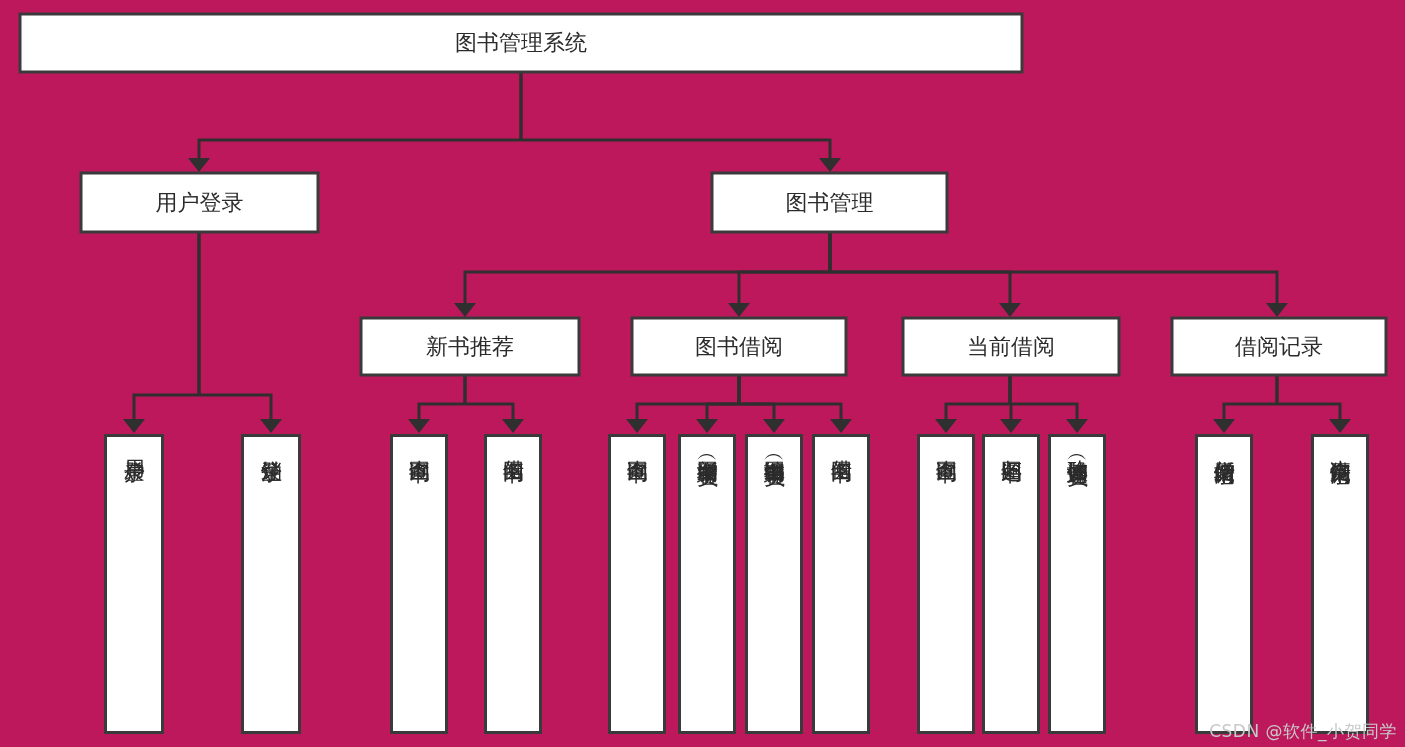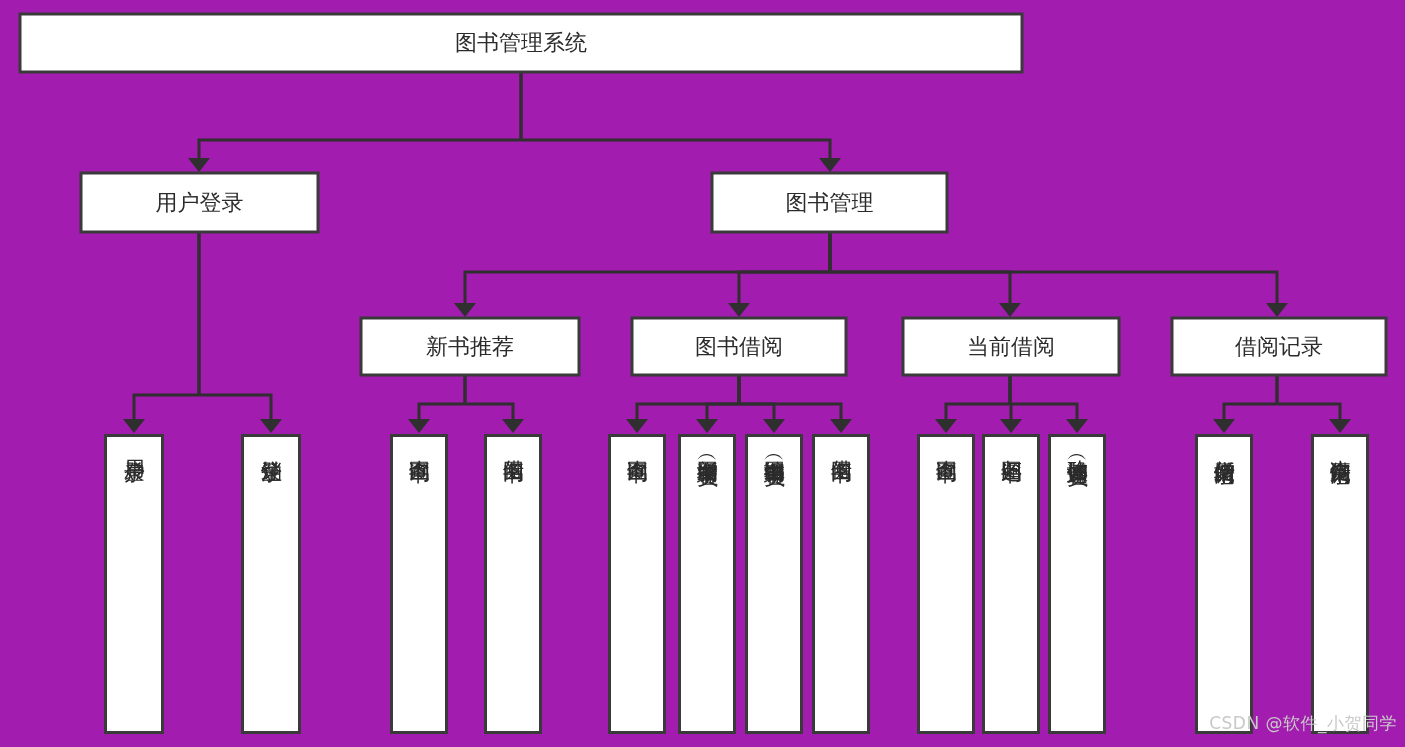--- a/index.html
+++ b/index.html
@@ -4,21 +4,21 @@
 <style>
   html, body {
     margin: 0;
     padding: 0;
     background: #ffffff;
   }
   #canvas-wrap {
     position: relative;
     width: 1405px;
     height: 747px;
-    background: #a21caf;
+    background: #be185d;
     font-family: "DejaVu Sans", "Liberation Sans", sans-serif;
     overflow: hidden;
     text-decoration: underline;
   }
   svg#diagram {
     position: absolute;
     left: 0;
     top: 0;
     width: 1405px;
     height: 747px;
@@ -40,21 +40,21 @@
     stroke-width: 3;
     fill: none;
   }
   .edge-arrow {
     fill: #2f2f2f;
     stroke: none;
   }
   .watermark-text {
     position: absolute;
     right: 8px;
-    bottom: 12px;
+    bottom: 4px;
     color: #c8c8c8;
     font-family: "DejaVu Sans", "Liberation Sans", sans-serif;
     font-size: 17px;
     white-space: nowrap;
     letter-spacing: 0.5px;
     pointer-events: none;
   }
   .vert-node {
     position: absolute;
     box-sizing: border-box;

